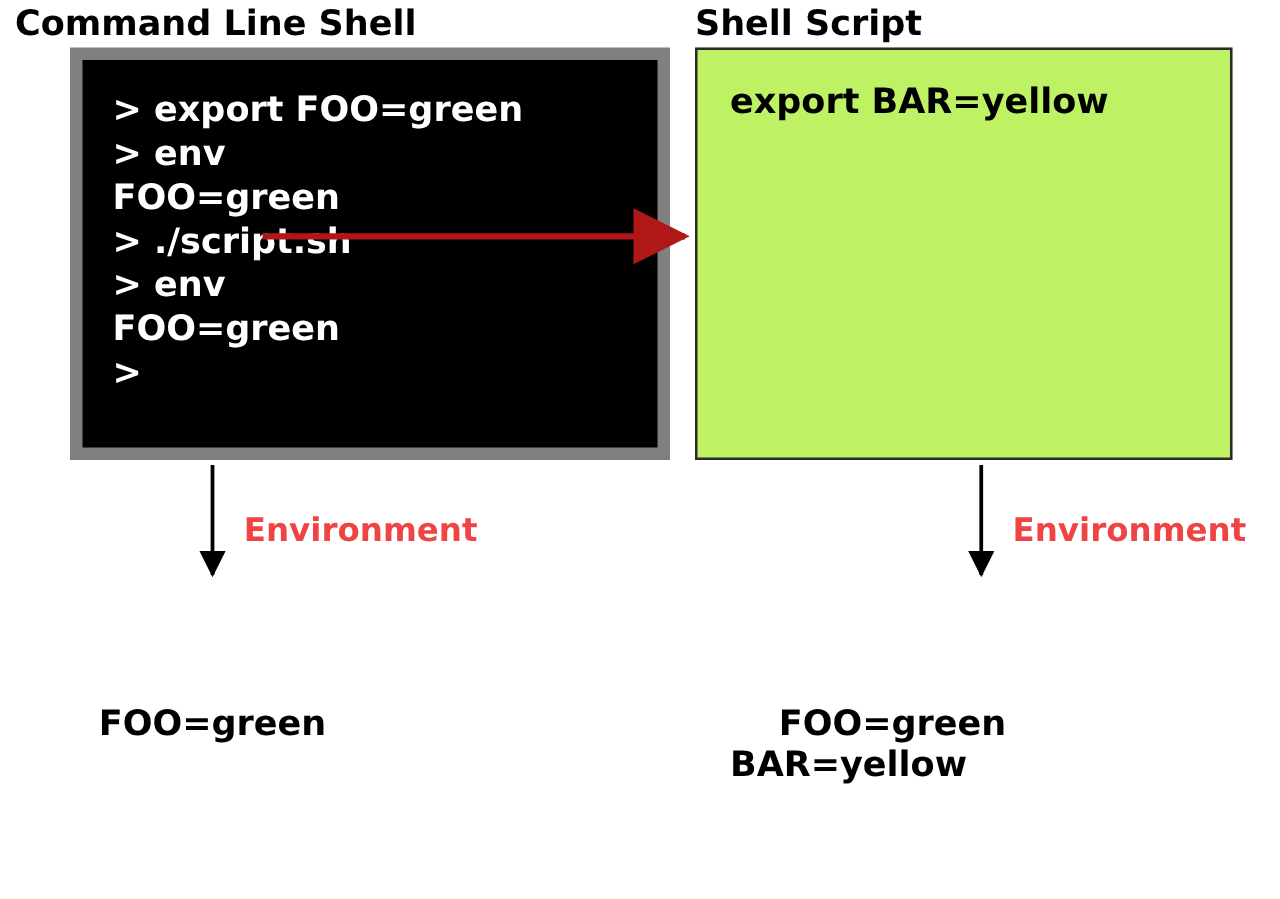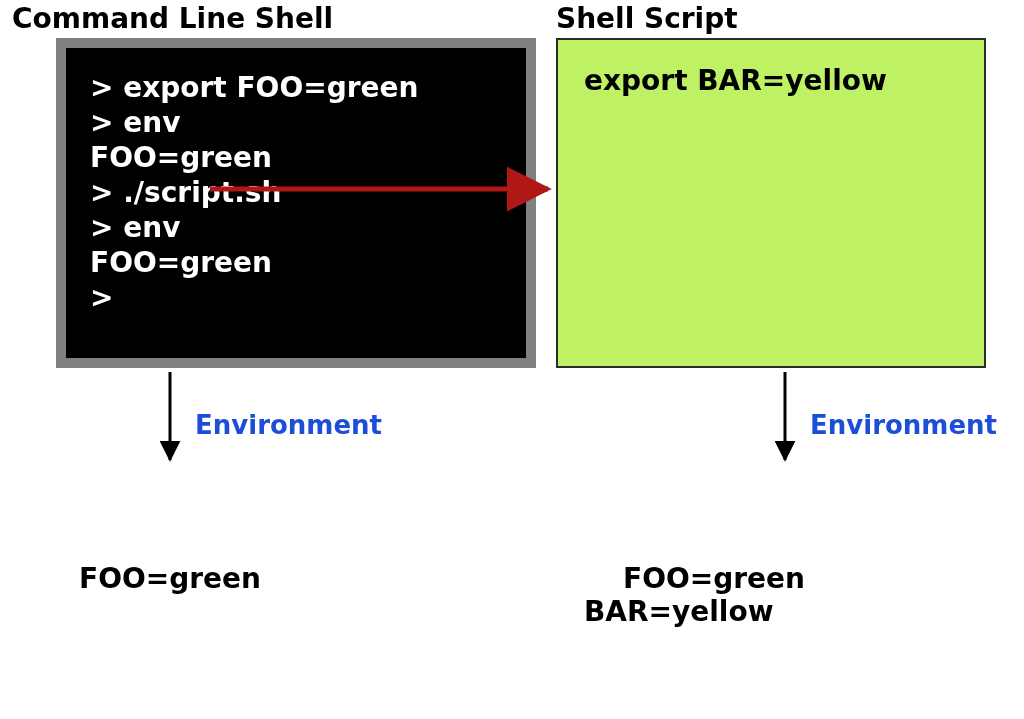--- a/index.html
+++ b/index.html
@@ -57,21 +57,21 @@
     white-space: pre;
   }
   .env-shape {
     position: absolute;
     left: 0; top: 0; width: 100%; height: 100%;
     z-index: -1;
   }
   .env-label {
     position: absolute;
     font-size: 26px;
-    color: #1d4ed8;
+    color: #ef4444;
   }
   svg.overlay {
     position: absolute;
     left: 0; top: 0;
     width: 1024px; height: 719px;
     pointer-events: none;
   }
 </style>
 </head>
 <body>

